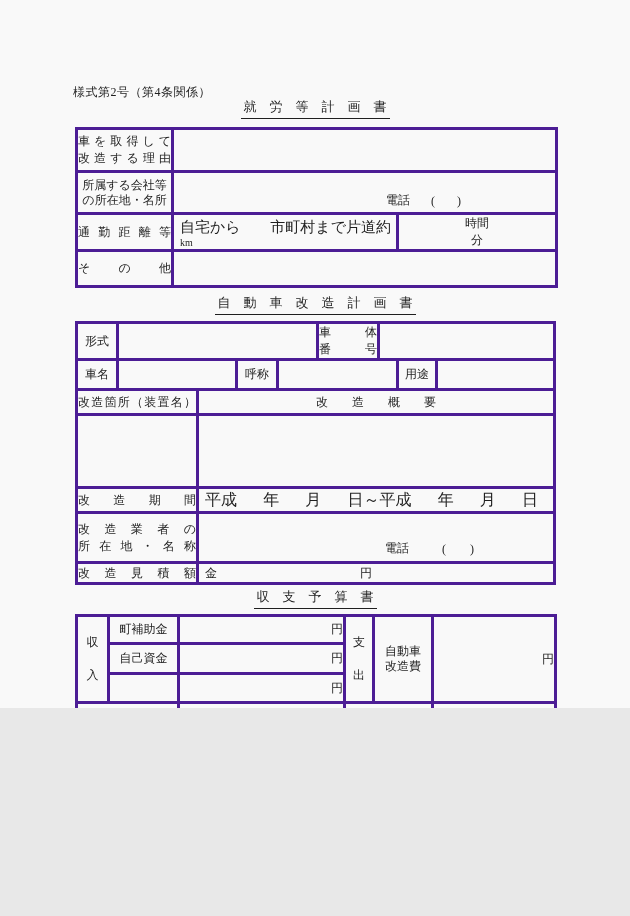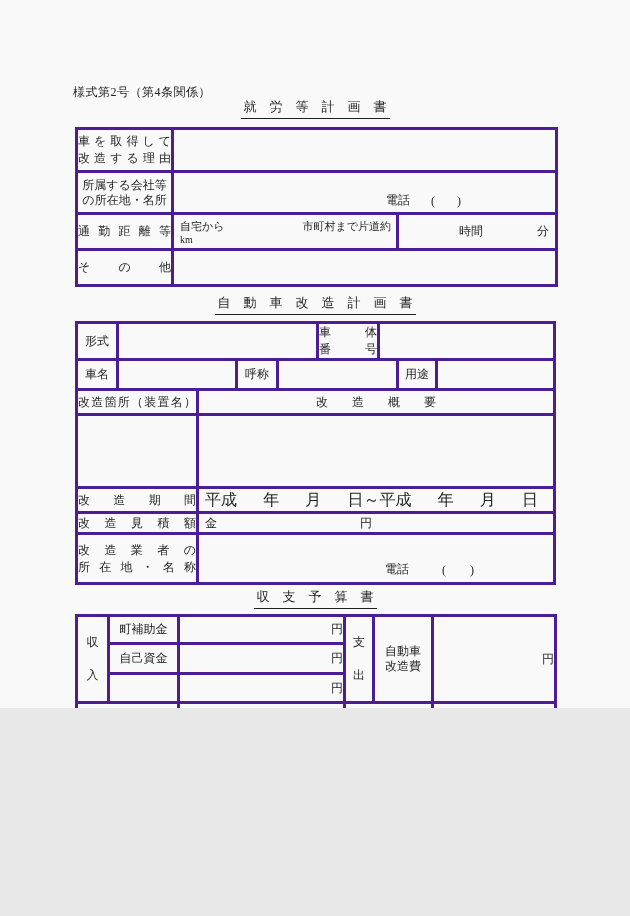--- a/index.html
+++ b/index.html
@@ -59,24 +59,24 @@
     display: flex;
     align-items: flex-end;
     font-size: 12px;
     white-space: nowrap;
   }
   .commute-cell { vertical-align: top; }
   .commute-top {
     display: flex;
     justify-content: space-between;
     padding: 2px 5px 0 6px;
-    font-size: 11px;
+    font-size: 15px;
   }
   .commute-km { padding: 0 6px; font-size: 10px; line-height: 12px; }
-  .time-flex { display: flex; align-items: center; padding: 0 6px; }
+  .time-flex { display: flex; align-items: center; padding: 0 6px; flex-direction: column; }
   .time-flex .sp { flex: 1; }
   .summary-head { text-align: center; font-size: 12px; }
   .period-flex {
     display: flex;
     justify-content: space-between;
     align-items: center;
     padding: 0 15px 0 6px;
     font-size: 16px;
   }
   .estimate-line { padding-left: 6px; }
@@ -213,41 +213,41 @@
           <span>平成</span>
           <span>年</span>
           <span>月</span>
           <span>日～平成</span>
           <span>年</span>
           <span>月</span>
           <span>日</span>
         </div>
       </td>
     </tr>
-    <tr style="height:21px">
-      <td colspan="2" class="labelcell">
-        <div class="jline">改 造 見 積 額</div>
-      </td>
-      <td colspan="7">
-        <div class="estimate-line">
-          <span>金</span>
-          <span class="yen-u">円</span>
-        </div>
-      </td>
-    </tr>
     <tr style="height:50px">
       <td colspan="2" class="labelcell">
         <div class="jline">改 造 業 者 の</div>
         <div class="jline">所 在 地 ・ 名 称</div>
       </td>
       <td colspan="7" class="relcell">
         <div class="phone-line" style="left:186px; bottom:4px;">
           <span>電話</span>
           <span style="margin-left:33px;">(</span>
           <span style="margin-left:24px;">)</span>
+        </div>
+      </td>
+    </tr>
+    <tr style="height:21px">
+      <td colspan="2" class="labelcell">
+        <div class="jline">改 造 見 積 額</div>
+      </td>
+      <td colspan="7">
+        <div class="estimate-line">
+          <span>金</span>
+          <span class="yen-u">円</span>
         </div>
       </td>
     </tr>
   </tbody>
     </table>
 
   <div class="form-title" style="top:588px;">
     <span class="ttext ws14">収　支　予　算　書</span>
   </div>
 

